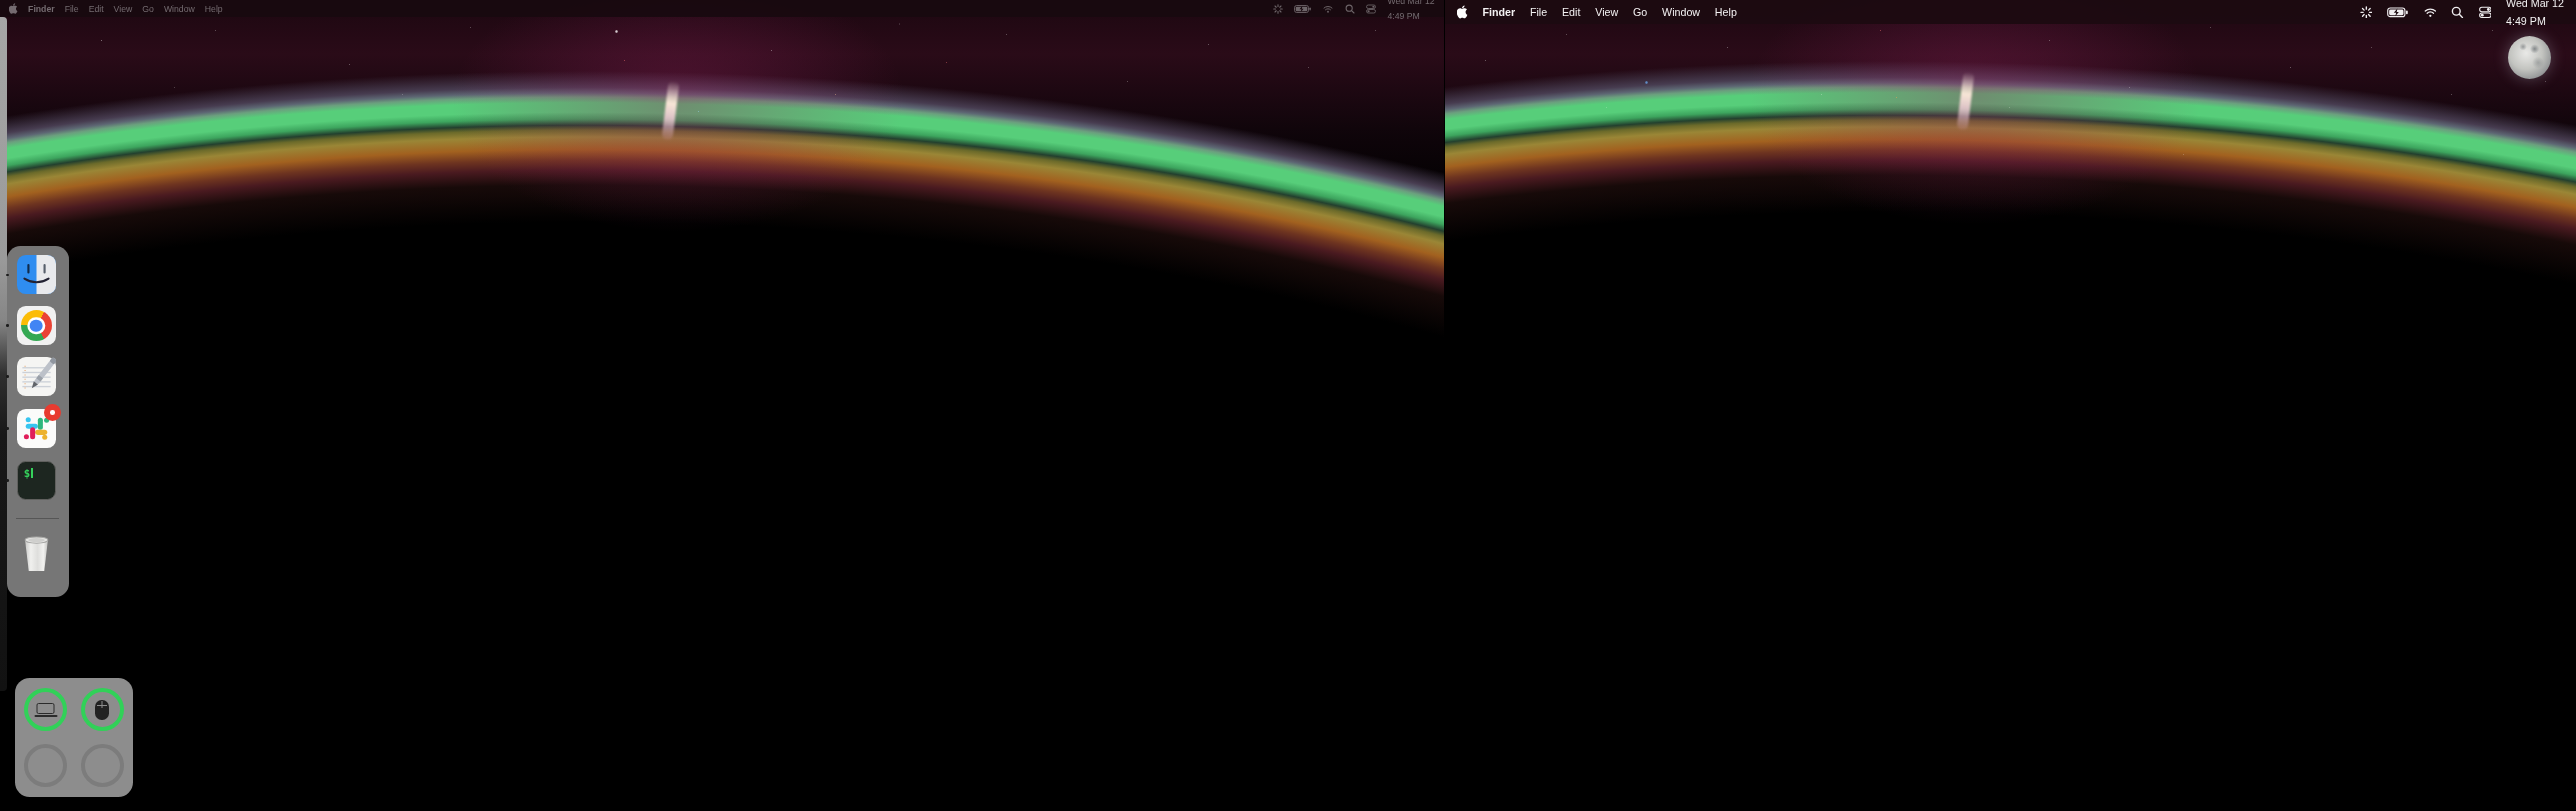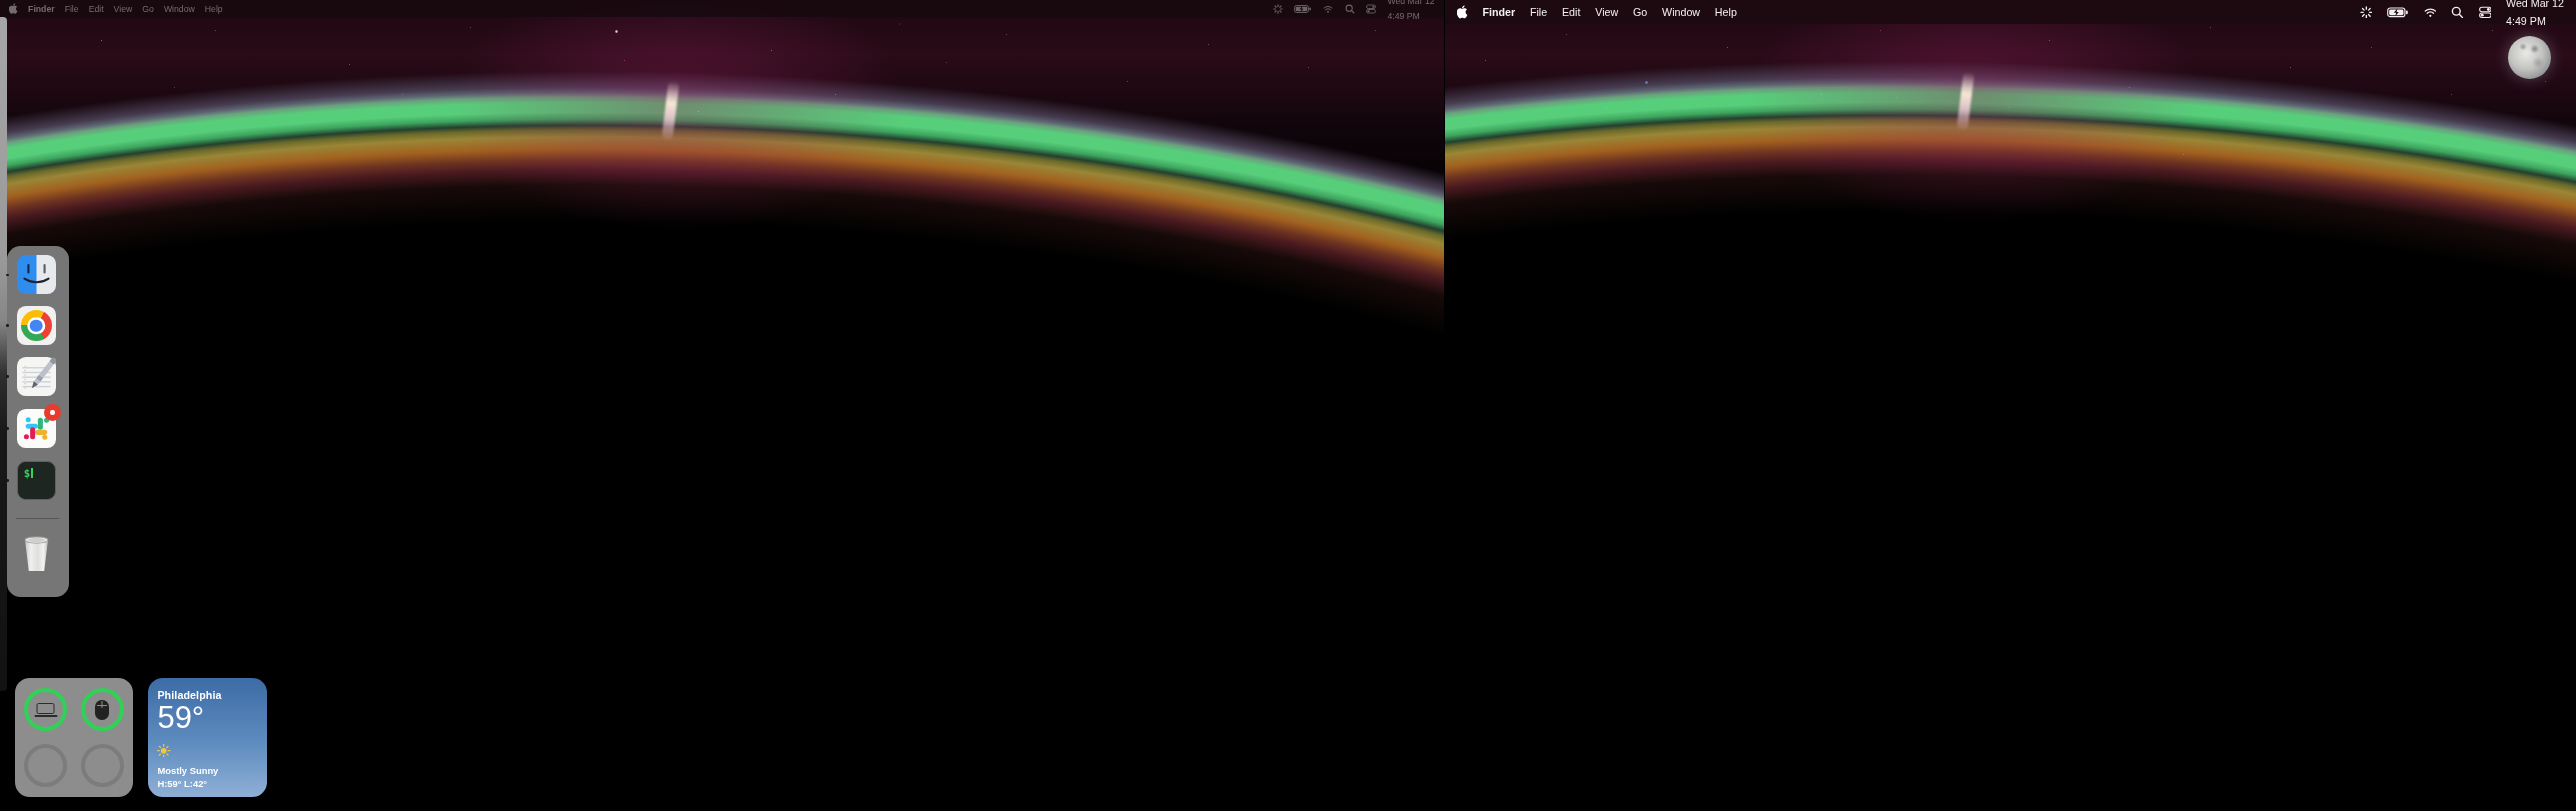--- a/index.html
+++ b/index.html
@@ -339,39 +339,20 @@
             <div class="base"></div>
         </div>
       </div>
       <div class="ring green" style="left:66px; top:10px">
         <div class="glyph mouse-glyph"></div>
       </div>
       <div class="ring gray" style="left:9.4px; top:66px"></div>
       <div class="ring gray" style="left:66px; top:66px"></div>
     </div>
 
-    <div id="weather-widget">
-      <div class="city">Philadelphia</div>
-      <div class="temp">59°</div>
-      <svg class="sun" viewBox="0 0 20 20">
-        <circle cx="10" cy="10" r="4.2" fill="#f6c73b"></circle>
-        <g stroke="#f6c73b" stroke-width="1.8" stroke-linecap="round">
-          <line x1="10" y1="0.8" x2="10" y2="3.4"></line>
-            <line x1="10" y1="16.6" x2="10" y2="19.2"></line>
-          <line x1="0.8" y1="10" x2="3.4" y2="10"></line>
-            <line x1="16.6" y1="10" x2="19.2" y2="10"></line>
-          <line x1="3.5" y1="3.5" x2="5.3" y2="5.3"></line>
-            <line x1="14.7" y1="14.7" x2="16.5" y2="16.5"></line>
-          <line x1="16.5" y1="3.5" x2="14.7" y2="5.3"></line>
-            <line x1="5.3" y1="14.7" x2="3.5" y2="16.5"></line>
-        </g>
-      </svg>
-      <div class="cond">Mostly Sunny</div>
-      <div class="hilo">H:59° L:42°</div>
-    </div>
   </div>
 
   <div class="display" id="display-right">
     <div class="wallpaper"></div>
     <div class="stars"></div>
     <div class="streak"></div>
     <div class="moon"></div>
 
     <div class="menubar">
       <svg class="apple-glyph" viewBox="0 0 17 20">

